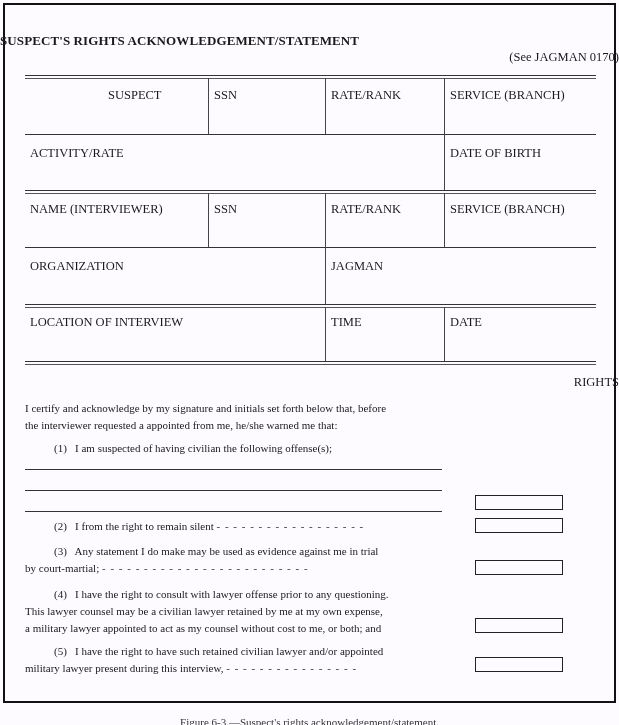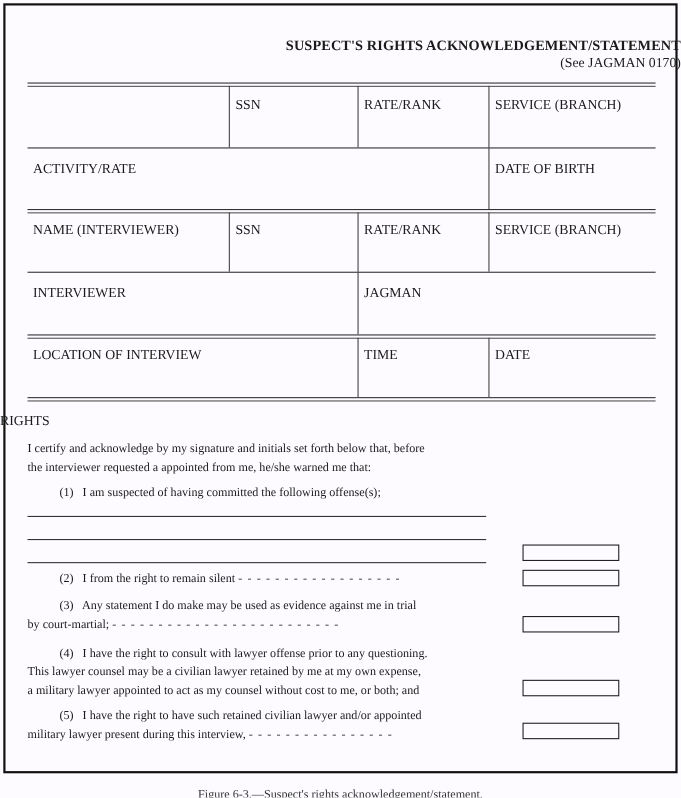--- a/index.html
+++ b/index.html
@@ -22,21 +22,21 @@
       width: 609px;
       height: 696px;
       border: 2px solid #111;
       background: #fdfbff;
     }
     .title {
       position: absolute;
       left: 0;
       width: 100%;
       top: 33px;
-      text-align: right;
+      text-align: left;
       font-weight: bold;
       font-size: 13px;
       letter-spacing: 0.1px;
     }
     .subtitle {
       position: absolute;
       left: 0;
       width: 100%;
       top: 50px;
       text-align: right;
@@ -66,21 +66,21 @@
       position: absolute;
       font-size: 12.5px;
       line-height: 15px;
       white-space: nowrap;
     }
     .rights-heading {
       position: absolute;
       left: 0;
       width: 100%;
       top: 375px;
-      text-align: left;
+      text-align: right;
       font-size: 12.5px;
     }
     .para {
       position: absolute;
       font-size: 11px;
       line-height: 17px;
       white-space: nowrap;
     }
     .offense-line {
       position: absolute;
@@ -135,48 +135,49 @@
 <div class="vline" style="left:208px; top:193px; height:54px"></div>
 <div class="vline" style="left:325px; top:193px; height:54px"></div>
 <div class="vline" style="left:444px; top:193px; height:54px"></div>
 
 <div class="vline" style="left:325px; top:247px; height:57px"></div>
 
 <div class="vline" style="left:325px; top:307px; height:54px"></div>
 <div class="vline" style="left:444px; top:307px; height:54px"></div>
 
 <div class="cell-label" style="left:30px; top:88px">
+  <div style="padding-left:78px">SUSPECT</div>
 </div>
 <div class="cell-label" style="left:214px; top:88px">SSN</div>
 <div class="cell-label" style="left:331px; top:88px">RATE/RANK</div>
 <div class="cell-label" style="left:450px; top:88px">SERVICE (BRANCH)</div>
 
 <div class="cell-label" style="left:30px; top:146px">ACTIVITY/RATE</div>
 <div class="cell-label" style="left:450px; top:146px">DATE OF BIRTH</div>
 
 <div class="cell-label" style="left:30px; top:202px">NAME (INTERVIEWER)</div>
 <div class="cell-label" style="left:214px; top:202px">SSN</div>
 <div class="cell-label" style="left:331px; top:202px">RATE/RANK</div>
 <div class="cell-label" style="left:450px; top:202px">SERVICE (BRANCH)</div>
 
-<div class="cell-label" style="left:30px; top:259px">INTERVIEWER</div>
+<div class="cell-label" style="left:30px; top:259px">ORGANIZATION</div>
 <div class="cell-label" style="left:331px; top:259px">JAGMAN</div>
 
 <div class="cell-label" style="left:30px; top:315px">LOCATION OF INTERVIEW</div>
 <div class="cell-label" style="left:331px; top:315px">TIME</div>
 <div class="cell-label" style="left:450px; top:315px">DATE</div>
 
 <div class="rights-heading">RIGHTS</div>
 
 <div class="para" style="left:25px; top:400px">I certify and acknowledge by my signature and initials set forth below that, before</div>
 <div class="para" style="left:25px; top:417px">the interviewer requested a appointed from me, he/she warned me that:</div>
 
 <div class="para" style="left:54px; top:440px">
   <span>(1)</span>&nbsp;&nbsp;
-  <span>I am suspected of having committed the following offense(s);</span>
+  <span>I am suspected of having civilian the following offense(s);</span>
 </div>
 <div class="offense-line" style="top:469px"></div>
 <div class="offense-line" style="top:490px"></div>
 <div class="offense-line" style="top:511px"></div>
 <div class="initial-box" style="top:495px"></div>
 
 <div class="para" style="left:54px; top:518px">
   <span>(2)</span>&nbsp;&nbsp;
   <span>I from the right to remain silent</span>
   <span class="dashes">- - - - - - - - - - - - - - - - - -</span>

